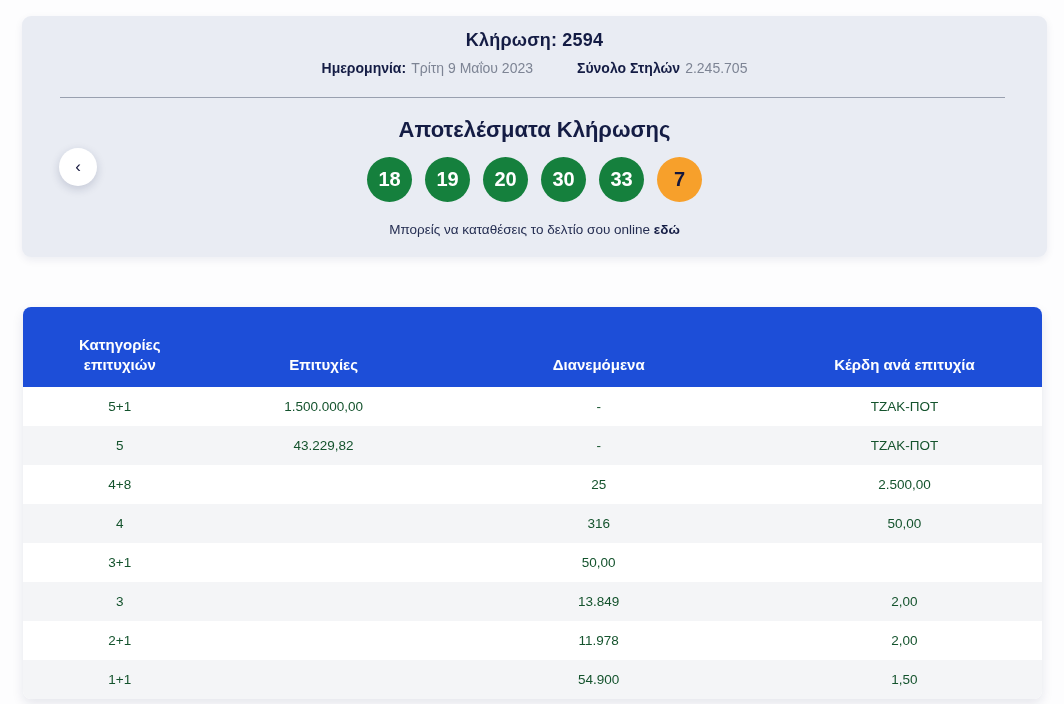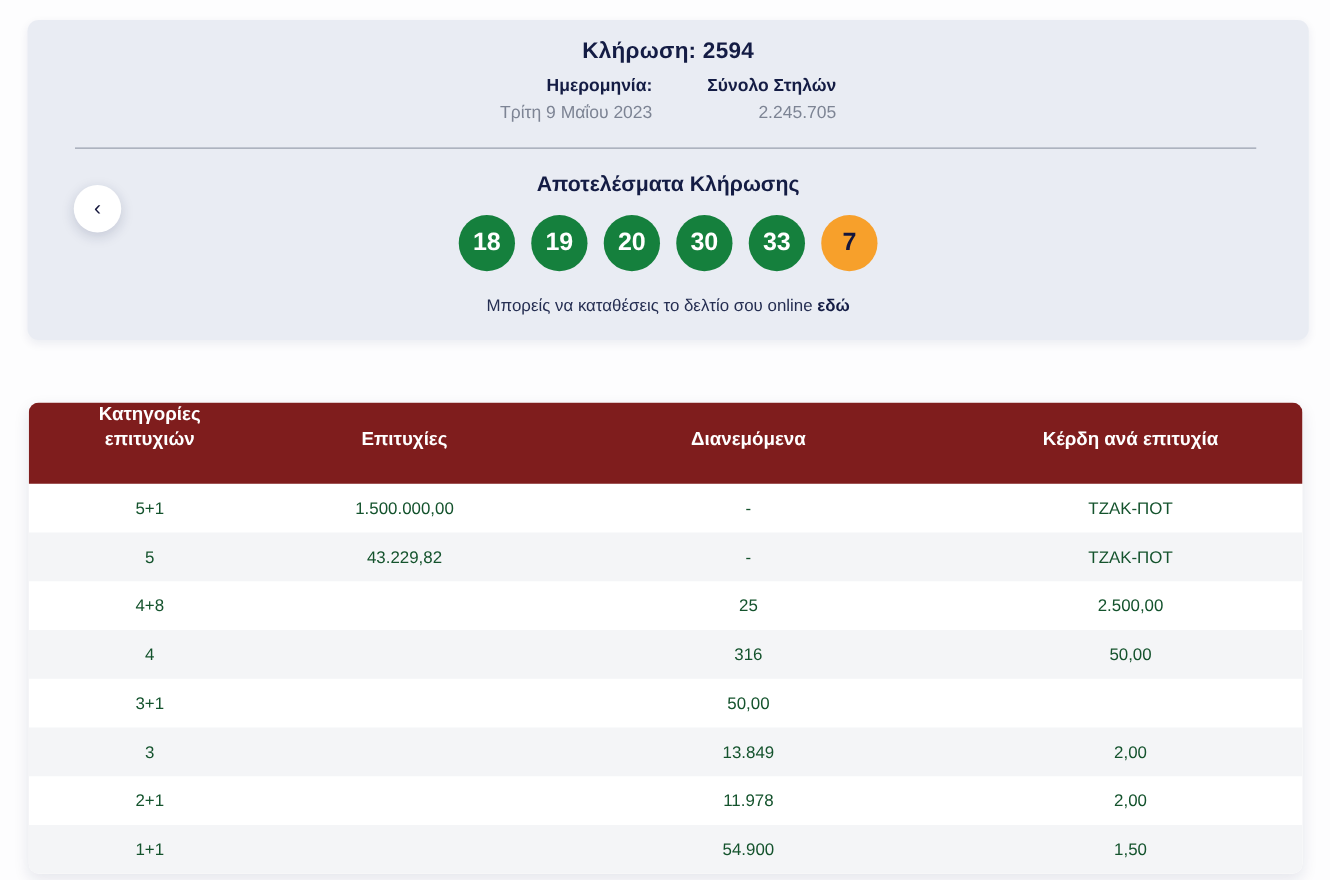--- a/index.html
+++ b/index.html
@@ -28,29 +28,29 @@
   }
   .meta-row {
     margin-top: 9px;
     display: flex;
     justify-content: center;
     gap: 44px;
     font-size: 14px;
     color: #7d8494;
   }
   .meta-row b { color: #141c44; font-weight: bold; }
-  .meta-item { display: flex; gap: 5px; align-items: flex-end; flex-direction: column; }
+  .meta-item { display: flex; gap: 5px; align-items: flex-end; }
   .divider {
     border: none;
     border-top: 1px solid #99a0af;
     margin: 21px 42px 0 38px;
   }
   .results-heading {
     margin-top: 19px;
-    font-size: 17px;
+    font-size: 22px;
     font-weight: bold;
     color: #141c44;
   }
   .balls {
     margin-top: 14px;
     display: flex;
     justify-content: center;
     gap: 13px;
   }
   .ball {
@@ -94,24 +94,24 @@
     border-radius: 8px;
     box-shadow: 0 5px 12px rgba(20,31,78,0.10);
     overflow: hidden;
     background: #ffffff;
   }
   .t-row {
     display: grid;
     grid-template-columns: 19% 21% 33% 27%;
   }
   .t-head {
-    background: #7f1d1d;
-    height: 65px;
+    background: #1d4ed8;
+    height: 80px;
     align-items: end;
-    padding-bottom: 28px;
+    padding-bottom: 12px;
   }
   .t-head .t-cell {
     color: #ffffff;
     font-weight: bold;
     font-size: 15px;
     line-height: 1.35;
   }
   .t-cell {
     text-align: center;
     font-size: 13.5px;

